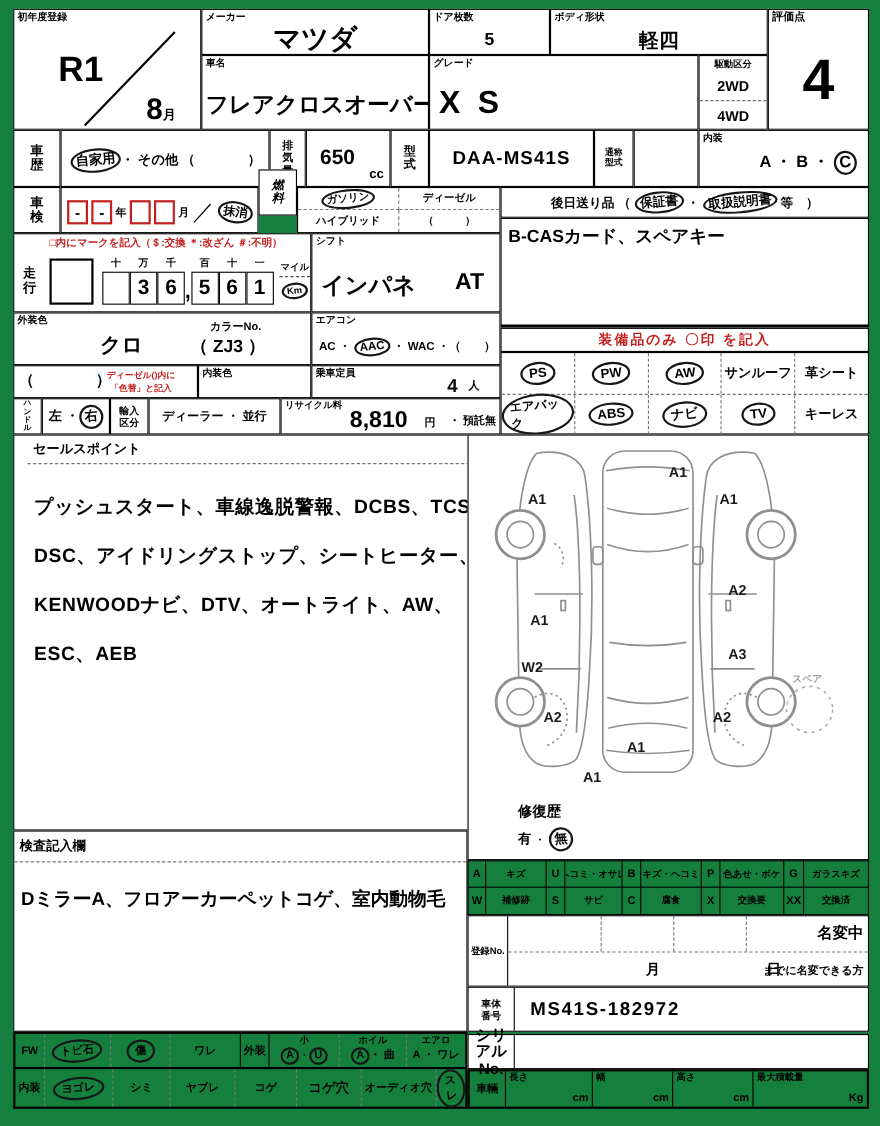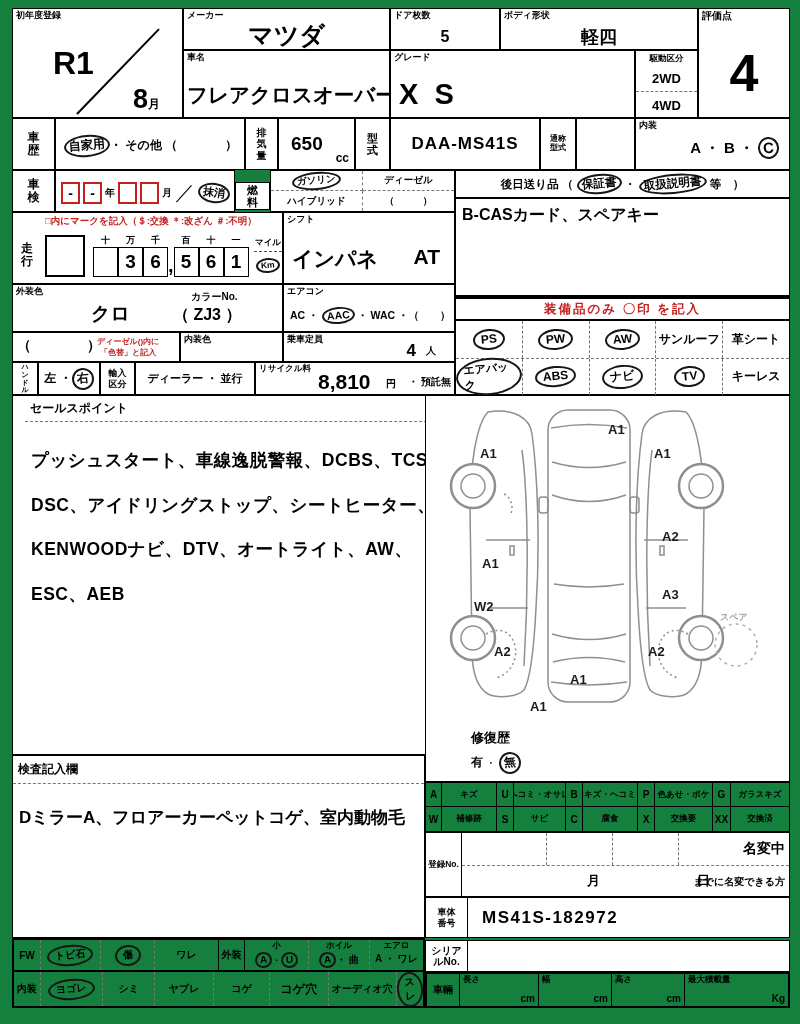--- a/index.html
+++ b/index.html
@@ -115,21 +115,21 @@
       <span class="redbox">-</span>
       <span class="redbox">-</span>
       <span style="font-size:10px;">年</span>
       <span class="redbox"></span>
       <span class="redbox"></span>
       <span style="font-size:10px;">月</span>
       <span style="font-size:20px;font-weight:400;">／</span>
       <span class="circ tight" style="font-size:11px;transform:rotate(8deg);">抹消</span>
     </div>
   </div>
-  <div class="bx cell" style="left:235px;top:182px;width:35px;height:28px;">
+  <div class="bx cell" style="left:235px;top:154px;width:35px;height:42px;font-style:italic;">
     <div class="vlab" style="width:13px;font-size:11px;">燃料</div>
   </div>
   <div class="bx" style="left:270px;top:170px;width:185px;height:42px;">
     <div style="display:flex;height:50%;">
       <div class="cell dashR dashB" style="flex:1;">
           <span class="circ tight" style="font-size:9.5px;">ガソリン</span>
         </div>
       <div class="cell dashB" style="flex:1;font-size:9.5px;">
           <span>ディーゼル</span>
         </div>
@@ -445,21 +445,21 @@
     <div class="cell" style="width:68px;border-right:1px dashed #777;font-size:10px;">
         <span>オーディオ穴</span>
       </div>
     <div class="cell" style="flex:1;font-size:10px;">
         <span class="circ">スレ</span>
       </div>
   </div>
 
   <div class="bx" style="left:425px;top:940px;width:365px;height:32px;">
     <div class="nb cell" style="left:0;top:0;width:42px;height:100%;border-right:1.2px solid #000;">
-      <div class="vlab" style="width:32px;font-size:10px;">シリアルNo.</div>
+      <div class="vlab" style="width:32px;font-size:14px;">シリアルNo.</div>
     </div>
   </div>
 
   <div class="nb" style="left:425px;top:972px;width:365px;height:36px;border:2px solid #000;display:flex;">
     <div class="cell" style="width:32px;border-right:1.2px solid #000;font-size:10px;">
         <span>車輛</span>
       </div>
     <div style="width:78px;border-right:1.2px solid #000;position:relative;">
       <span class="lb" style="font-size:8.5px;">長さ</span>
       <span style="position:absolute;right:3px;bottom:2px;font-size:10px;">cm</span>

